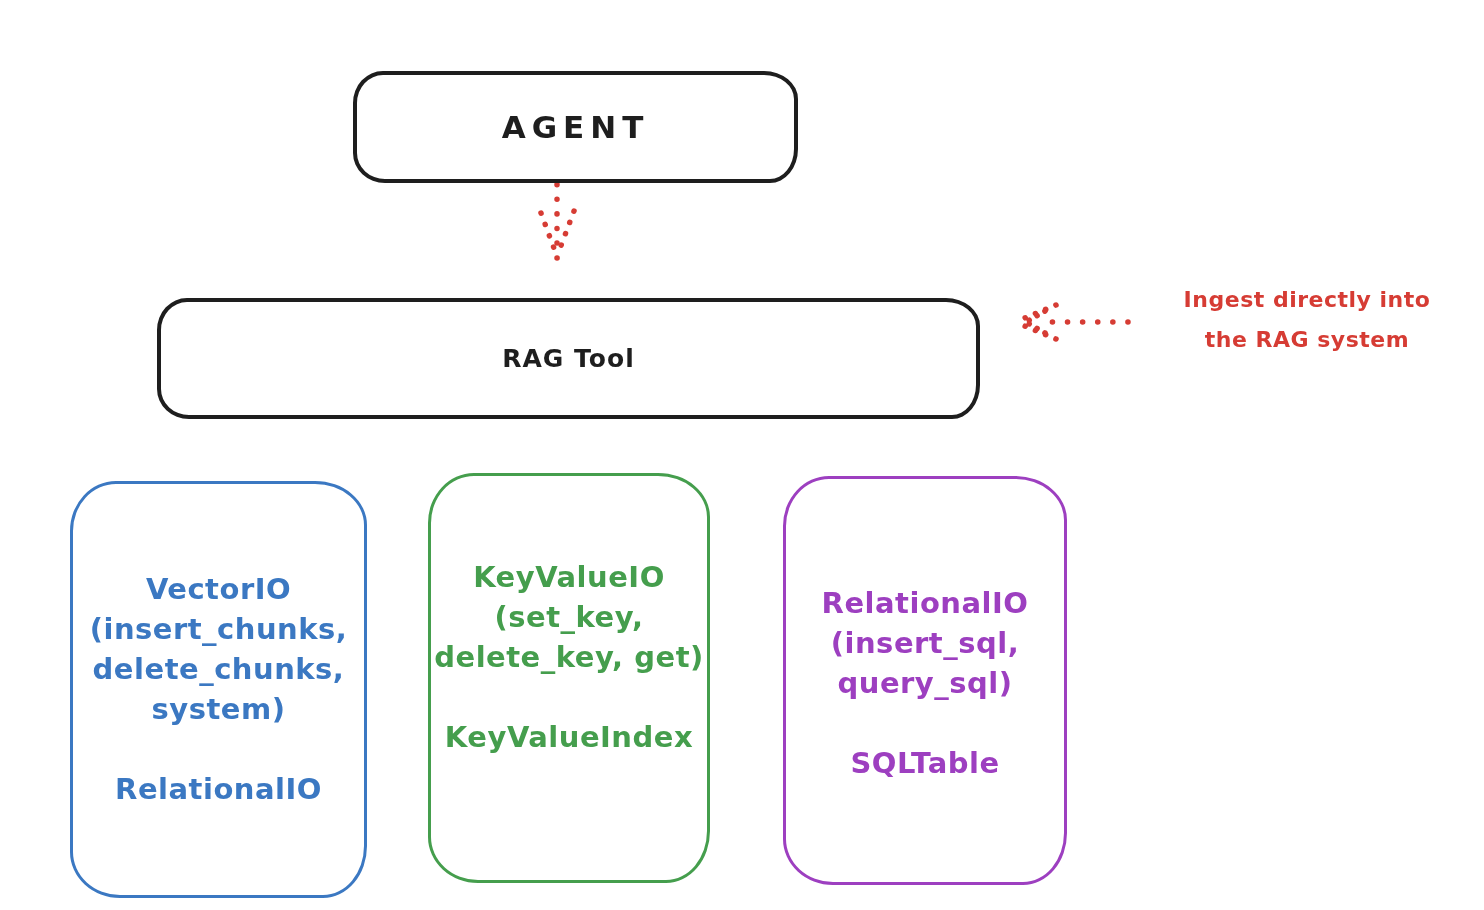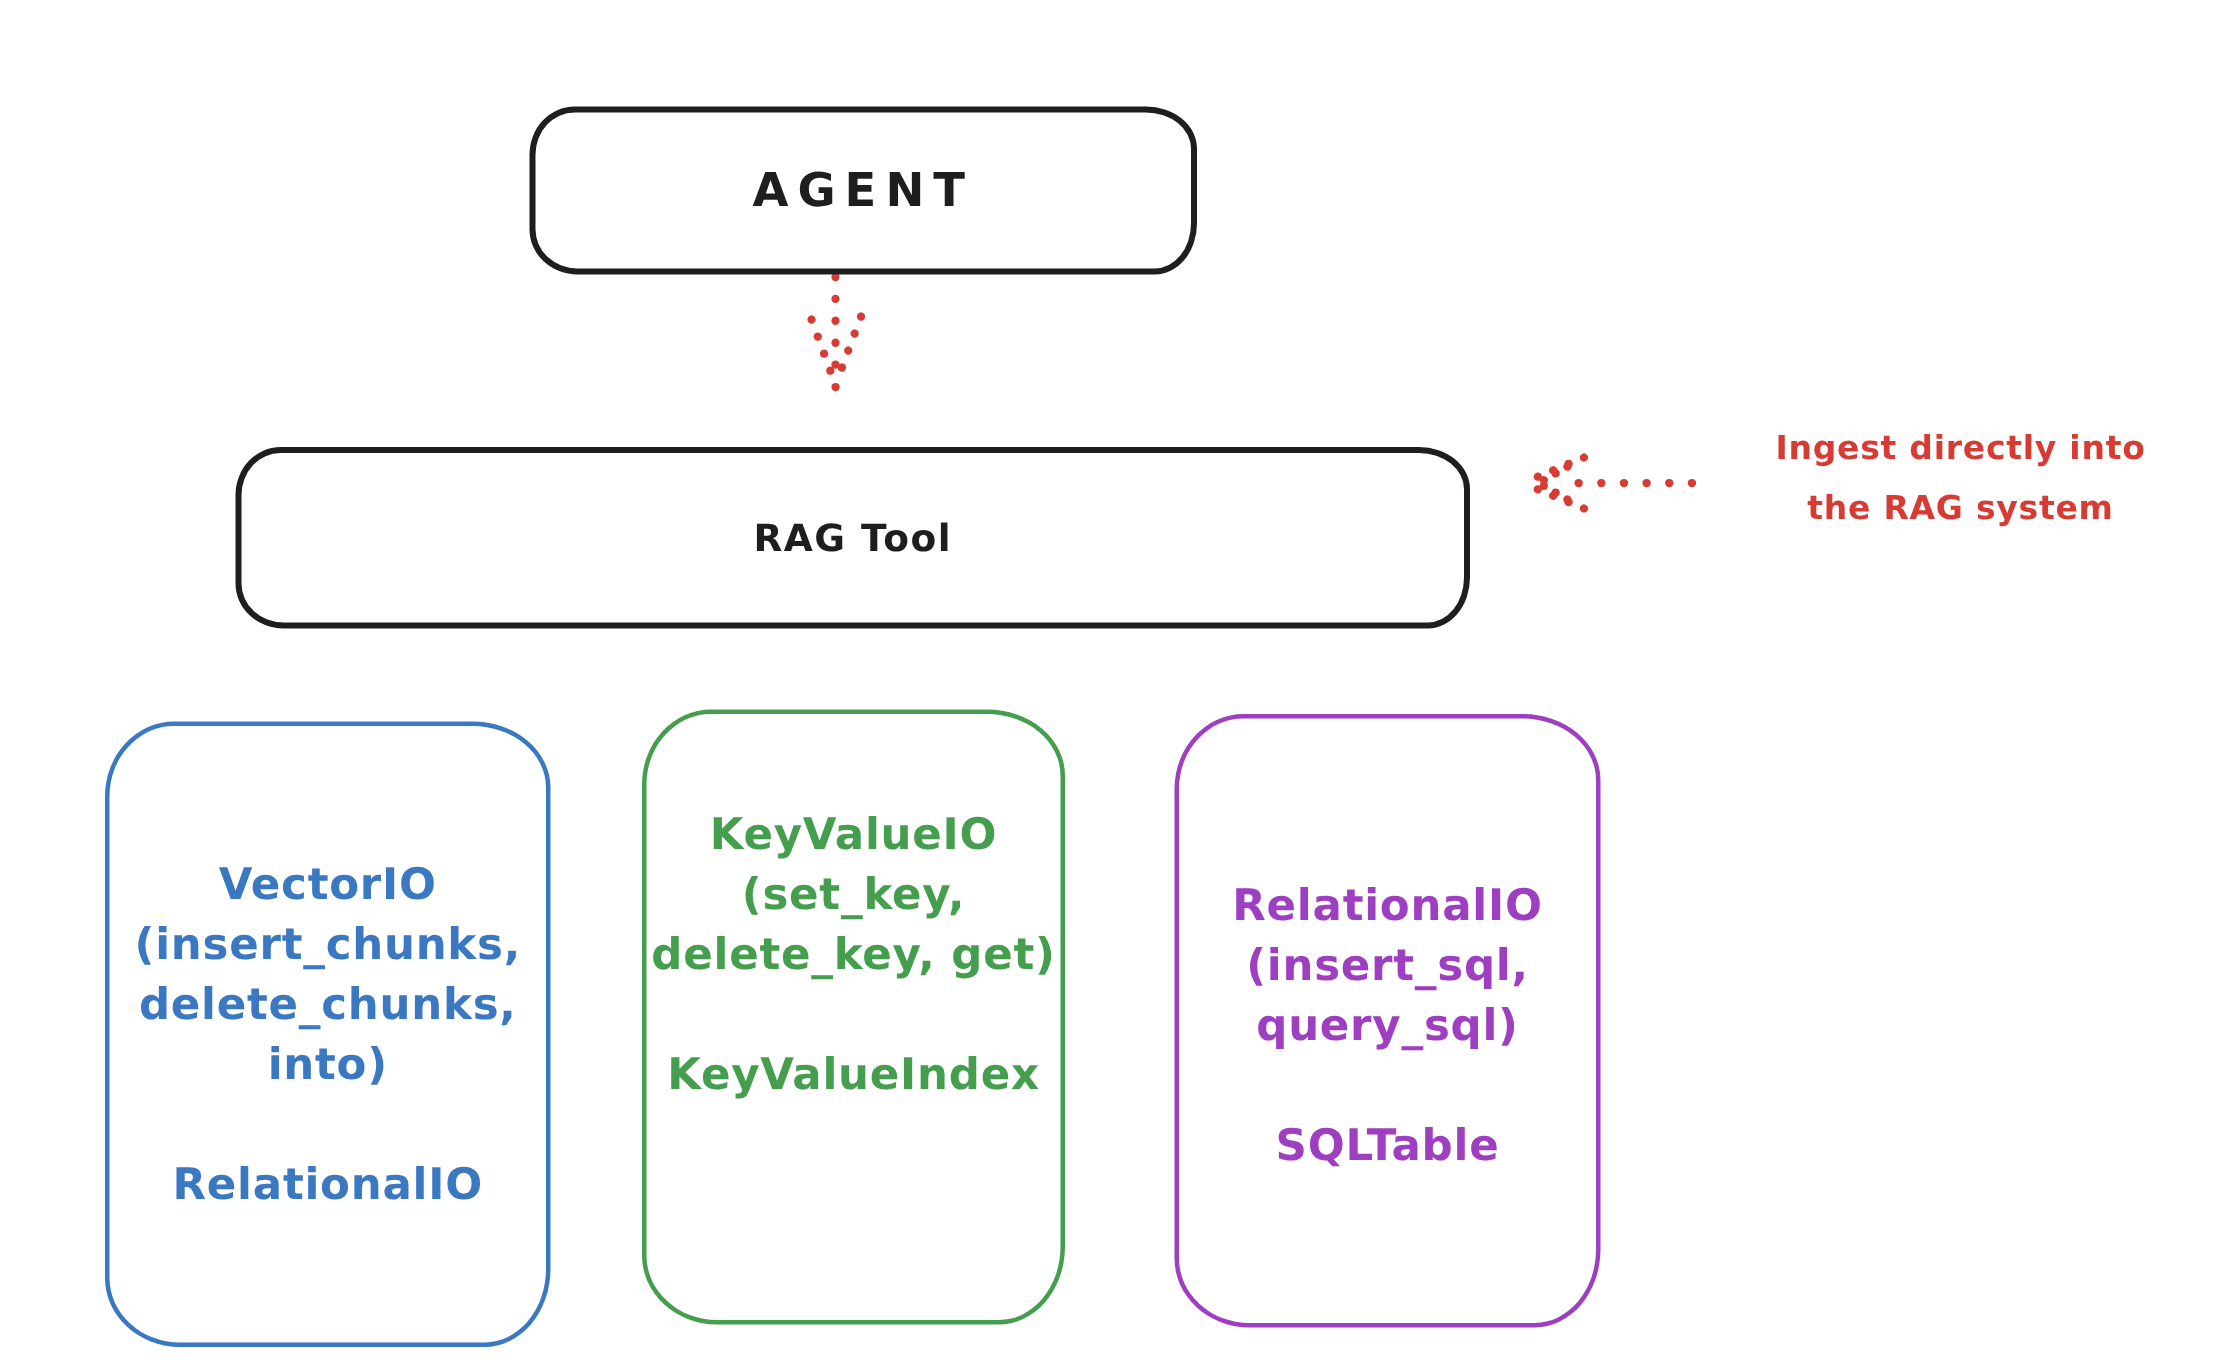--- a/index.html
+++ b/index.html
@@ -64,21 +64,21 @@
     letter-spacing: 0.5px;
   }
   .backend-vector {
     left: 70px; top: 453px;
     width: 297px; height: 417px;
     padding-top: 85px;
   }
   .backend-keyvalue {
     left: 428px; top: 445px;
     width: 282px; height: 410px;
-    padding-top: 60px;
+    padding-top: 81px;
   }
   .backend-relational {
     left: 783px; top: 448px;
     width: 284px; height: 409px;
     padding-top: 104px;
   }
   .index-label {
     margin-top: 40px;
   }
   .annotation {
@@ -126,21 +126,21 @@
   <div class="annotation" style="color: rgb(214, 60, 52);">
     <div>Ingest directly into</div>
     <div>the RAG system</div>
   </div>
 
   <div class="sketch-box backend-box backend-vector" style="border-color: rgb(59, 120, 194); color: rgb(59, 120, 194);">
     <div>
       <div>VectorIO</div>
       <div>(insert_chunks,</div>
       <div>delete_chunks,</div>
-      <div>into)</div>
+      <div>system)</div>
     </div>
     <div class="index-label">RelationalIO</div>
   </div>
 
   <div class="sketch-box backend-box backend-keyvalue" style="border-color: rgb(69, 158, 77); color: rgb(69, 158, 77);">
     <div>
       <div>KeyValueIO</div>
       <div>(set_key,</div>
       <div>delete_key, get)</div>
     </div>

